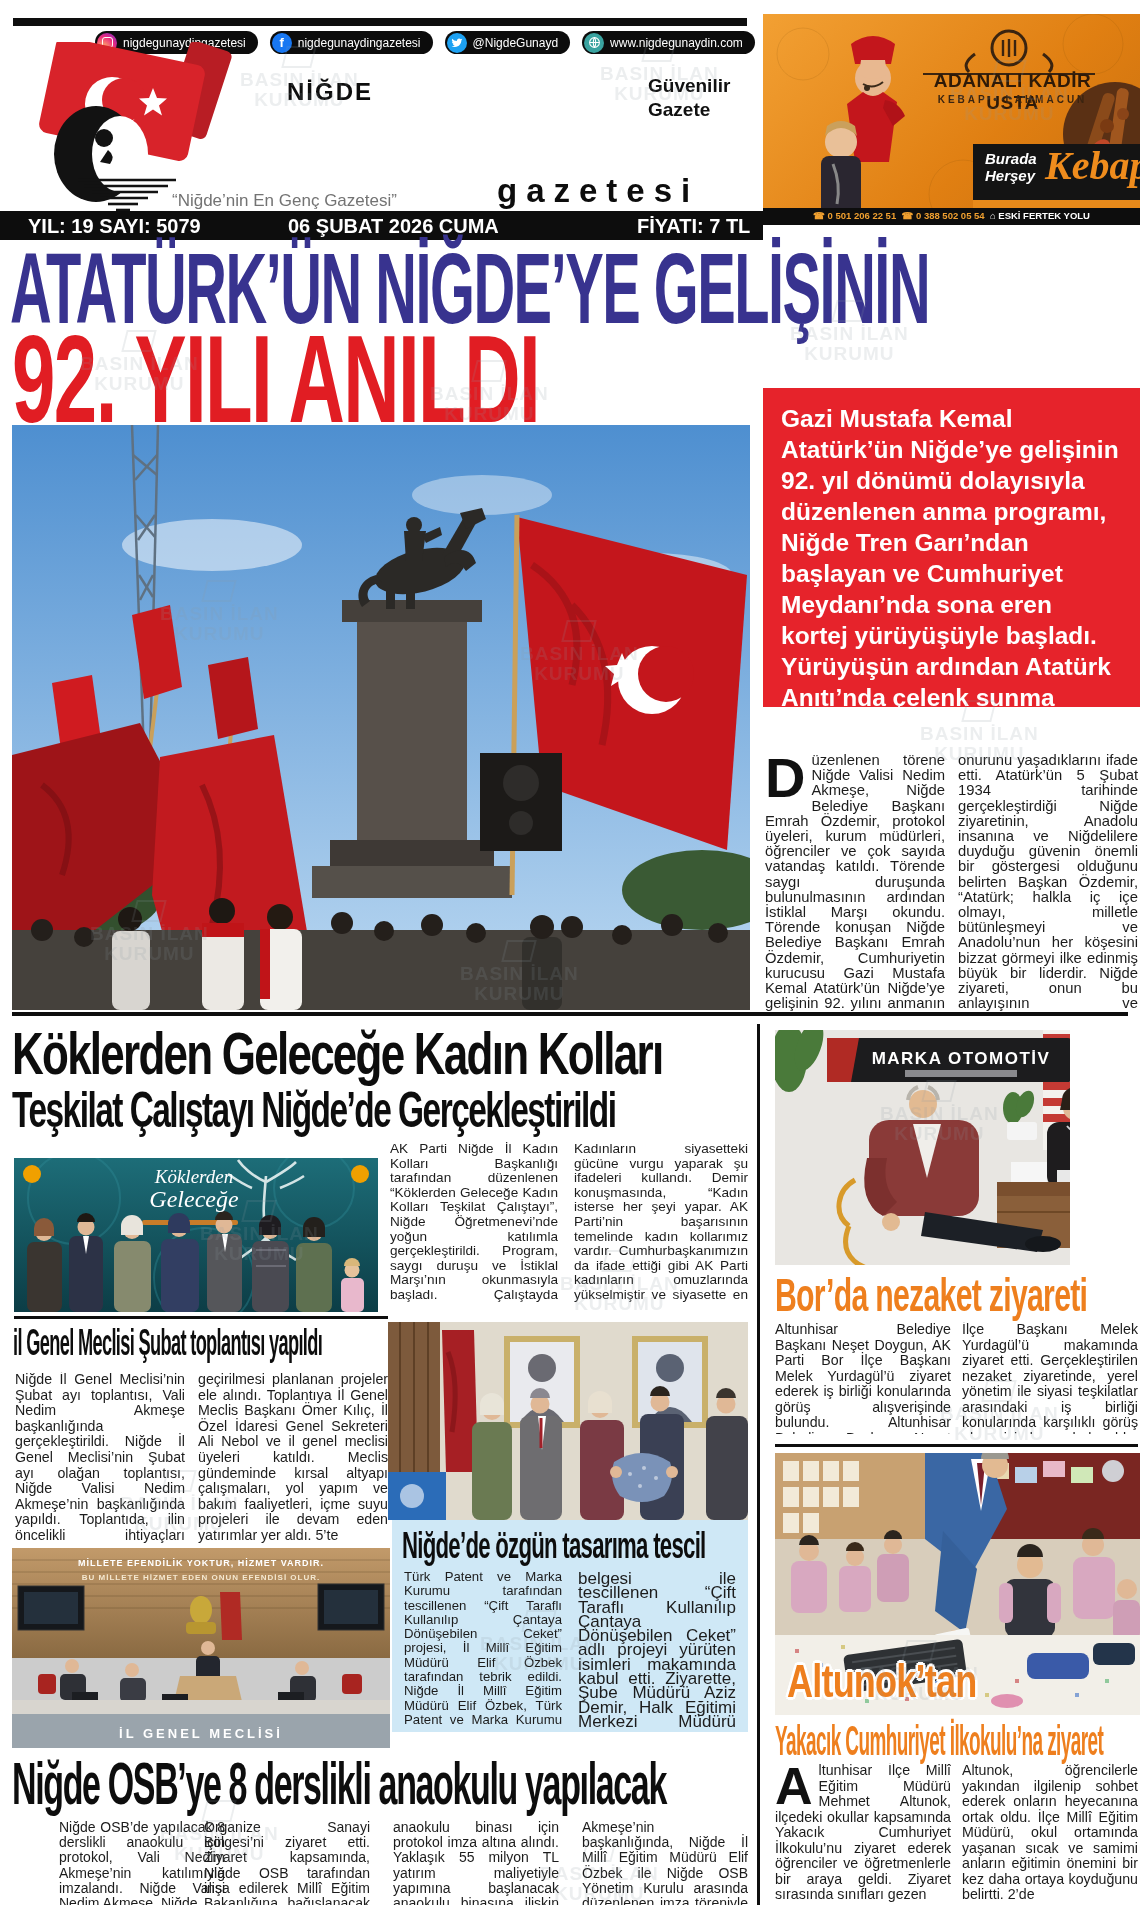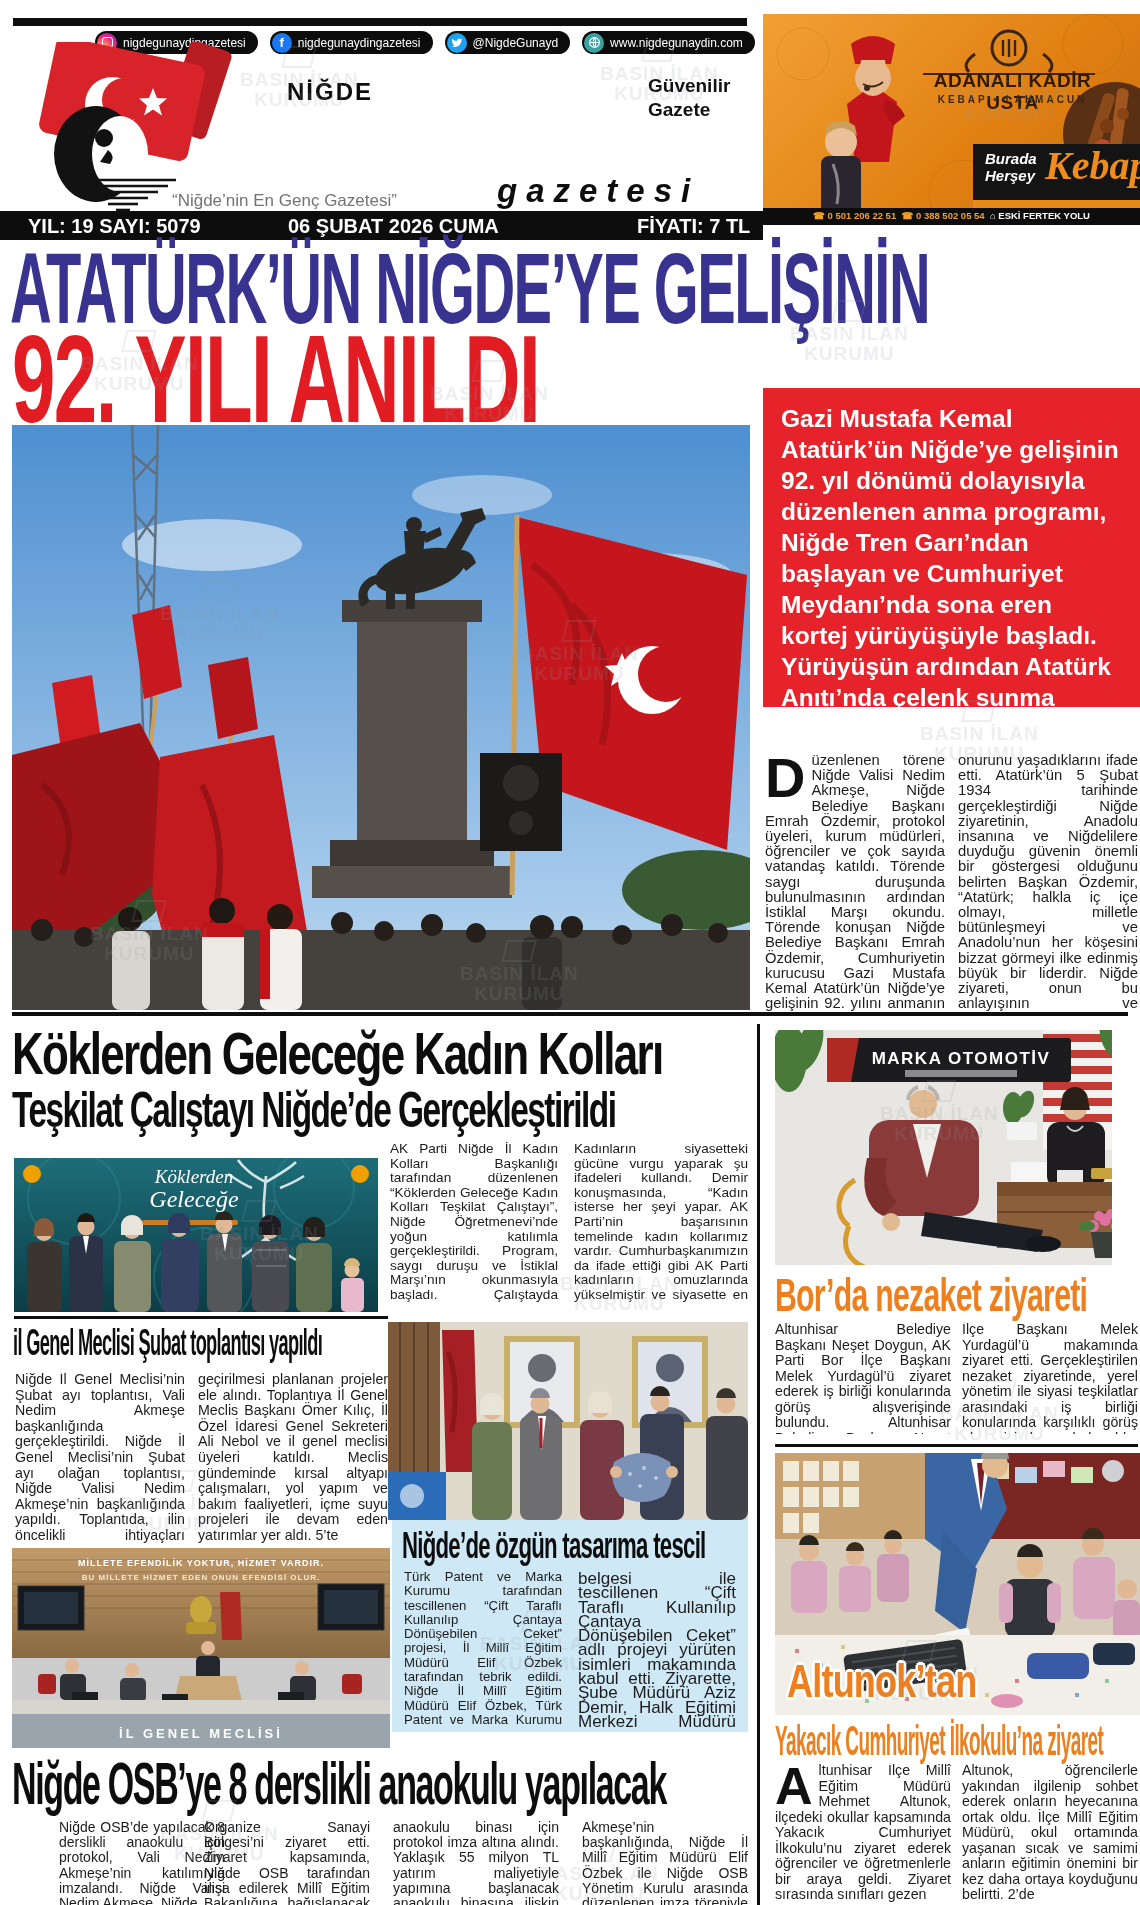--- a/index.html
+++ b/index.html
@@ -77,21 +77,21 @@
           <line x1="76" y1="144" x2="160" y2="144"></line>
         <line x1="84" y1="150" x2="150" y2="150"></line>
           <line x1="92" y1="156" x2="140" y2="156"></line>
         <line x1="100" y1="162" x2="130" y2="162"></line>
           <line x1="108" y1="168" x2="122" y2="168"></line>
       </g>
     </svg>
   </div>
 
   <div class="abs" style="left:287px;top:78px;font-size:24px;font-weight:900;letter-spacing:2px;color:#0d0d0d;">NİĞDE</div>
-  <div class="abs" style="left:497px;top:172px;font-size:33px;font-weight:bold;color:#0d0d0d;letter-spacing:9px;font-style:italic;">gazetesi</div>
+  <div class="abs" style="left:497px;top:172px;font-size:33px;font-weight:bold;color:#0d0d0d;letter-spacing:9px;">gazetesi</div>
   <div class="abs" style="left:172px;top:191px;font-size:17px;color:#737373;">“Niğde’nin En Genç Gazetesi”</div>
   <div class="abs" style="left:648px;top:74px;font-size:19px;font-weight:bold;color:#111;line-height:24px;">
     <div>Güvenilir</div>
     <div>Gazete</div>
   </div>
 
   <div class="abs photo" style="left:763px;top:14px;width:377px;height:211px;background:linear-gradient(135deg,#f2a033,#e07f12 60%,#c96f0e);">
     <svg width="377" height="211" viewBox="0 0 377 211">
       <g opacity=".15" stroke="#7a4a08" fill="none">
         <circle cx="40" cy="40" r="26"></circle>
@@ -463,21 +463,21 @@
   </div>
 
   <div class="abs" style="left:12px;top:1754px;">
     <div class="cond" style="font-size:50px;color:#0d0d0d;transform:scale(0.68,1.2);">Niğde OSB’ye 8 derslikli anaokulu yapılacak</div>
   </div>
   <div class="abs col" style="left:15px;top:1820px;width:166px;height:85px;font-size:14px;line-height:15.2px;margin-left:44px;">Niğde OSB’de yapılacak 8 derslikli anaokulu için protokol, Vali Nedim Akmeşe’nin katılımıyla imzalandı. Niğde Valisi Nedim Akmeşe, Niğde</div>
   <div class="abs col" style="left:204px;top:1820px;width:166px;height:85px;font-size:14px;line-height:15.2px;">Organize Sanayi Bölgesi’ni ziyaret etti. Ziyaret kapsamında, Niğde OSB tarafından inşa edilerek Millî Eğitim Bakanlığına bağışlanacak 8 derslikli</div>
   <div class="abs col" style="left:393px;top:1820px;width:166px;height:85px;font-size:14px;line-height:15.2px;">anaokulu binası için protokol imza altına alındı. Yaklaşık 55 milyon TL yatırım maliyetiyle yapımına başlanacak anaokulu binasına ilişkin protokol; Niğde Valisi Nedim</div>
   <div class="abs col" style="left:582px;top:1820px;width:166px;height:85px;font-size:14px;line-height:15.2px;">Akmeşe’nin başkanlığında, Niğde İl Millî Eğitim Müdürü Elif Özbek ile Niğde OSB Yönetim Kurulu arasında düzenlenen imza töreniyle hayata geçirildi. 4’de</div>
 
-  <div class="abs photo" style="left:775px;top:1030px;width:337px;height:235px;">
+  <div class="abs photo" style="left:775px;top:1030px;width:295px;height:235px;">
     <svg width="365" height="235" viewBox="0 0 365 235">
       <rect width="365" height="235" fill="#e8e6e2"></rect>
 
       <g>
         <rect x="268" y="0" width="97" height="120" fill="#f4f2ee"></rect>
         <rect x="268" y="4" width="97" height="8" fill="#c43a34"></rect>
           <rect x="268" y="20" width="97" height="8" fill="#c43a34"></rect>
         <rect x="268" y="36" width="97" height="8" fill="#c43a34"></rect>
           <rect x="268" y="52" width="97" height="8" fill="#c43a34"></rect>
         <rect x="268" y="68" width="97" height="8" fill="#c43a34"></rect>

